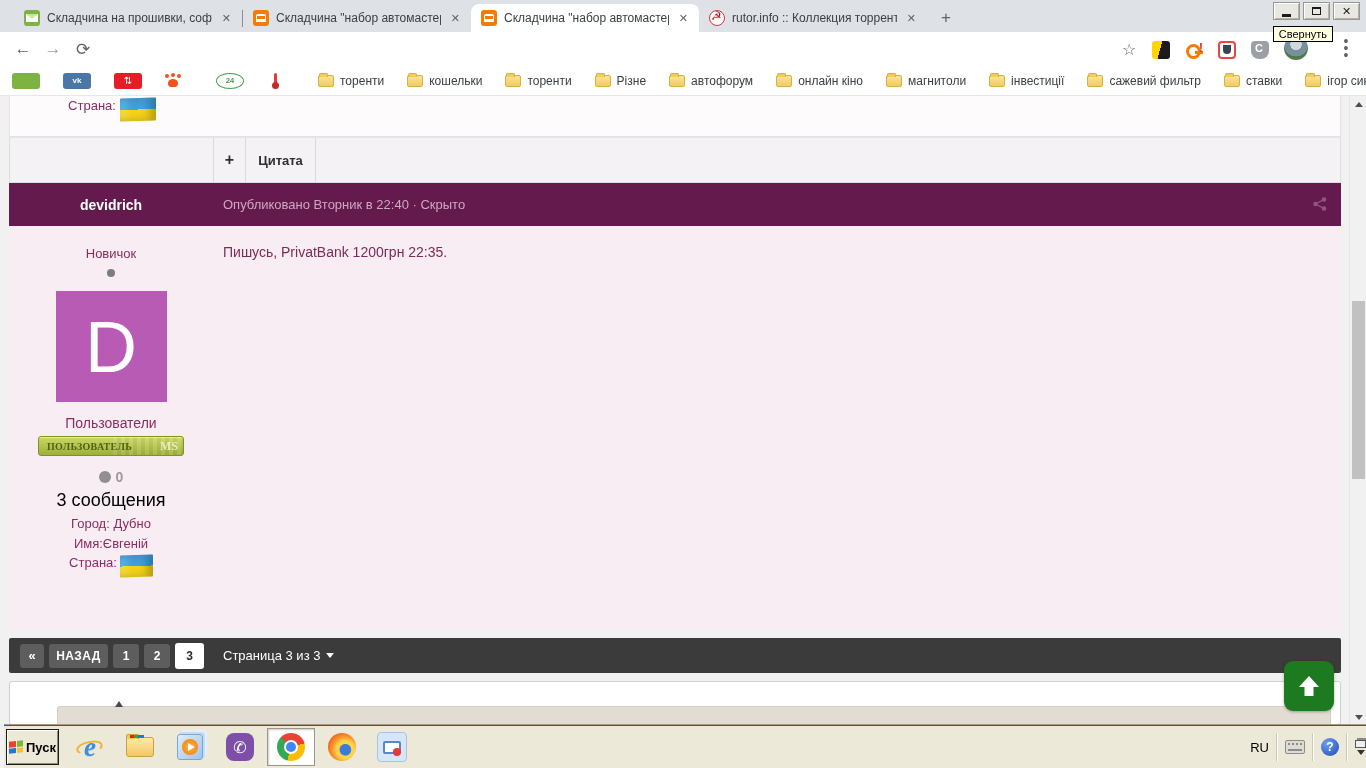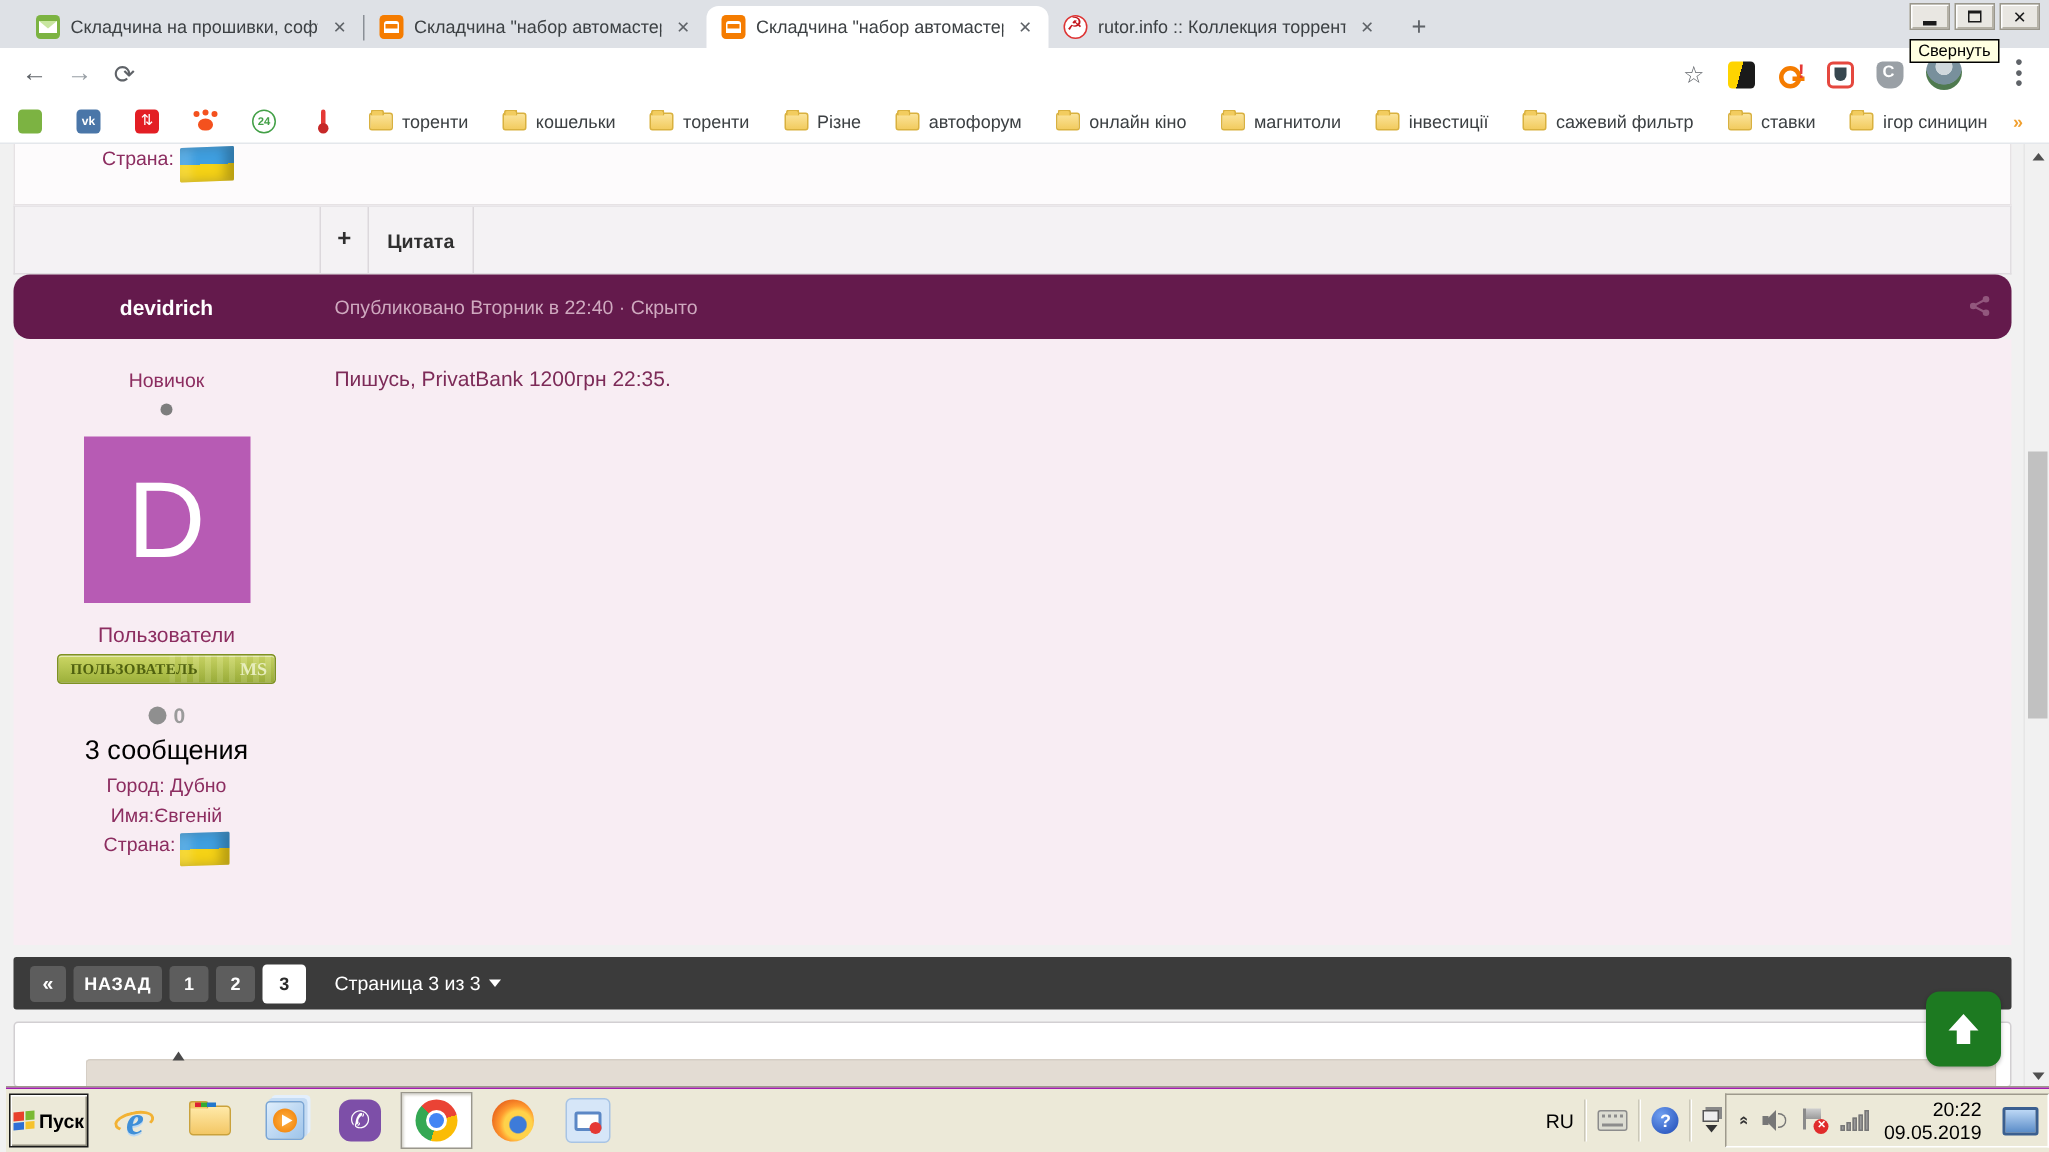--- a/index.html
+++ b/index.html
@@ -46,21 +46,21 @@
   .ext.key .stem { position:absolute; left:10px; top:10px; width:8px; height:3px; background:#f57c00; }
   .ext.mailru { border:2px solid #e5483f; border-radius:4px; }
   .ext.mailru:before { content:""; position:absolute; left:3px; top:2px; width:8px; height:9px; background:#37474f; border-radius:0 0 4px 4px; }
   .ext.ghost { background:#9aa0a6; border-radius:4px 4px 8px 8px; }
   .ext.ghost:before { content:"C"; position:absolute; left:4px; top:1px; color:#fff; font-size:11px; font-weight:bold; }
   .avatarchip { width:24px; height:24px; border-radius:50%; background:radial-gradient(circle at 50% 35%, #cfd8dc 0 28%, #78909c 30% 60%, #4f7a4f 62%); margin-top:-3px; }
   .dots3 { position:absolute; left:1340px; top:6px; color:#5f6368; font-size:14px; letter-spacing:0; line-height:7px; text-align:center; width:12px; }
 
   .bookmarks { position:absolute; top:66px; left:0; right:0; height:30px; background:#fff; border-bottom:1px solid #e4e7eb; display:flex; align-items:center; padding-left:12px; font-size:12px; color:#3c4043; }
   .bm { display:flex; align-items:center; gap:6px; margin-right:23px; white-space:nowrap; }
-  .bmicon { width:16px; height:16px; position:relative; border-radius:3px; }
+  .bmicon { width:28px; height:16px; position:relative; border-radius:3px; }
   .bmicon.vk { background:#4a76a8; color:#fff; font-size:8px; font-weight:bold; text-align:center; line-height:16px; }
   .bmicon.exua { background:#e31e24; color:#fff; text-align:center; line-height:15px; font-size:10px; }
   .bmicon.paw { border-radius:0; }
   .bmicon.paw:before { content:""; position:absolute; left:3px; top:6px; width:10px; height:8px; background:#f4511e; border-radius:50% 50% 45% 45%; }
   .bmicon.paw:after { content:""; position:absolute; left:0; top:1px; width:4px; height:4px; background:#f4511e; border-radius:50%; box-shadow:6px -1px 0 #f4511e, 12px 0 0 #f4511e; }
   .bmicon.h24 { border:1.5px solid #43a047; border-radius:50%; color:#43a047; font-size:7.5px; font-weight:bold; text-align:center; line-height:13px; }
   .bmicon.thermo:before { content:""; position:absolute; left:7px; top:0; width:3px; height:11px; background:#e53935; border-radius:2px; }
   .bmicon.thermo:after { content:""; position:absolute; left:5px; top:9px; width:7px; height:7px; background:#c62828; border-radius:50%; }
   .folder { width:16px; height:12px; background:linear-gradient(#fbe39a,#f2cc5f); border:1px solid #d9b13f; border-radius:2px; position:relative; }
   .folder:before { content:""; position:absolute; left:0; top:-3px; width:7px; height:3px; background:#f2cc5f; border:1px solid #d9b13f; border-bottom:none; border-radius:2px 2px 0 0; }
@@ -73,21 +73,21 @@
   .prevpost { height:41px; background:#fdfbfc; border:1px solid #e6e2e4; border-top:none; display:flex; }
   .prevpost .cell { width:204px; display:flex; justify-content:center; align-items:flex-start; gap:4px; padding-top:2px; }
   .maroon { color:#8c2d60; font-size:13px; }
   .uaflag { width:36px; height:23px; background:linear-gradient(#3f9fe0 0 50%, #f5d216 50% 100%); box-shadow:inset -6px 0 8px rgba(0,0,0,.25), inset 8px 0 6px rgba(255,255,255,.15); border-radius:1px; transform:skewY(-2deg); }
   .uaflag.small { width:33px; height:22px; }
   .quoterow { height:46px; background:#f4f2f4; border:1px solid #e0dde0; border-top:1px solid #e7e4e7; display:flex; align-items:stretch; }
   .qcell { display:flex; align-items:center; justify-content:center; border-right:1px solid #dcd8dc; color:#2f2f2f; }
   .qcell.spacer { width:204px; }
   .qcell.plus { width:32px; font-size:16px; font-weight:bold; }
   .qcell.quote { width:70px; font-size:13px; font-weight:bold; }
-  .postheader { height:43px; background:#641a4c; display:flex; align-items:center; position:relative;border-radius:11px; }
+  .postheader { height:43px; background:#641a4c; display:flex; align-items:center; position:relative; }
   .author { width:204px; text-align:center; color:#fff; font-size:14px; font-weight:bold; }
   .postmeta { color:#cfa9bf; font-size:13px; margin-left:10px; }
   .shareic { position:absolute; right:14px; top:14px; width:14px; height:14px; opacity:.55; }
   .postbody { min-height:404px; background:#f8edf3; position:relative; }
   .usercol { position:absolute; left:0; top:0; width:204px; text-align:center; }
   .rank { margin-top:20px; font-size:13px; color:#8c2d60; }
   .rankdot { width:8px; height:8px; border-radius:50%; background:#7d7d7d; margin:8px auto 0; }
   .bigavatar { width:111px; height:111px; margin:14px auto 0; background:#b75bb4; color:#fff; font-size:72px; font-weight:normal; display:flex; align-items:center; justify-content:center; }
   .group { margin-top:13px; font-size:14px; color:#8c2d60; }
   .badge { width:146px; height:20px; margin:5px auto 0; position:relative; border:1px solid #7e9222; border-radius:3px; background:linear-gradient(#ccd765,#9cb03a); box-shadow:inset 0 1px 0 rgba(255,255,255,.5); overflow:hidden;font-family:Liberation Serif, serif; }
@@ -442,37 +442,16 @@
       <span class="lang">RU</span>
       <span class="tray-sep"></span>
       <span class="kbd"></span>
       <span class="tray-sep"></span>
       <span class="helpic">?</span>
       <span class="tray-sep"></span>
       <span class="winstack">
           <span class="w"></span>
           <span class="caret-down" style="border-top-color:#333;"></span>
         </span>
-      <div class="trayinset">
-        <span class="chev">»</span>
-        <span class="speaker">
-            <span class="wave"></span>
-          </span>
-        <span class="secflag">
-            <span class="x">✕</span>
-          </span>
-        <span class="sigbars">
-            <i style="height:4px"></i>
-            <i style="height:6px"></i>
-            <i style="height:9px"></i>
-            <i style="height:11px"></i>
-            <i style="height:14px"></i>
-          </span>
-        <div class="clock">
-          <div>20:22</div>
-          <div>09.05.2019</div>
-        </div>
-        <span class="deskmon"></span>
-      </div>
     </div>
   </div>
 
 </div>
 
 </body></html>

